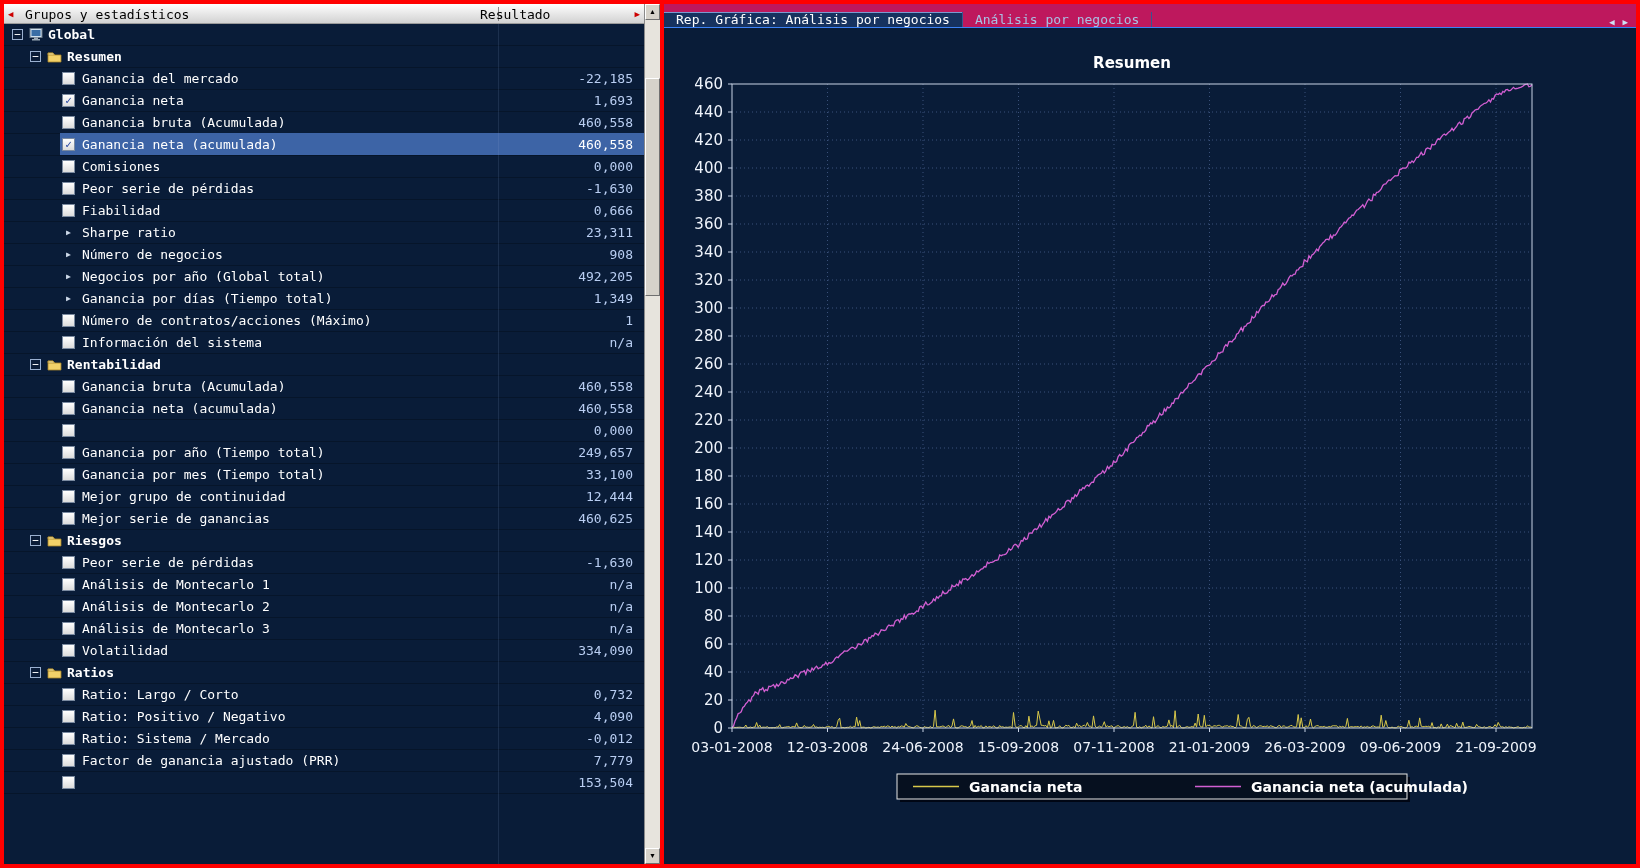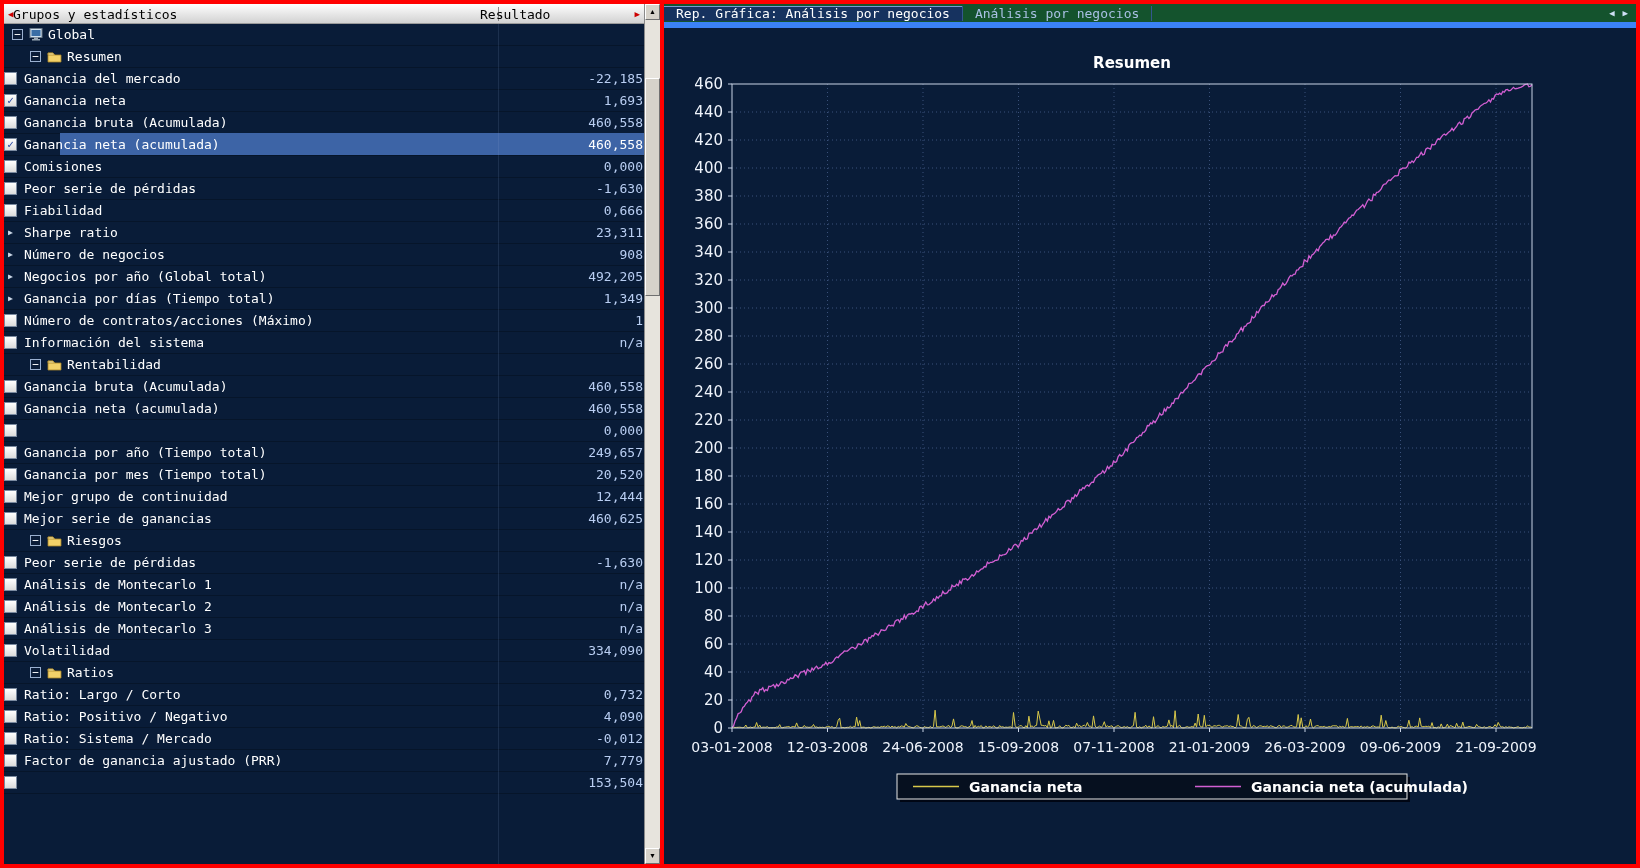--- a/index.html
+++ b/index.html
@@ -4,52 +4,52 @@
 <style>
   * { box-sizing: border-box; }
   body { margin:0; background:#555; }
   .window { width:1640px; height:868px; border:4px solid #ff0000; display:flex; background:#091c38; overflow:hidden; }
 
   
   .left-panel { width:660px; display:flex; flex-shrink:0; border-right:4px solid #ff0000; background:#091c38; }
   .list-col { width:640px; display:flex; flex-direction:column; }
   .hdr { height:20px; flex-shrink:0; position:relative; background:linear-gradient(#fefefe,#d2d2d2); border-bottom:1px solid #9a9a9a; font:13px "DejaVu Sans Mono", monospace; color:#000; }
   .hdr span { position:absolute; top:50%; transform:translateY(-50%); white-space:nowrap; }
-  .h-groups { left:9px; }
+  .h-groups { left:21px; }
   .h-div { left:494px; width:1px; height:14px; background:#8a8a8a; top:3px; transform:none; }
   .h-result { left:476px; }
   .h-arrow-l { left:4px; color:#cc0000; font-size:9px; }
   .h-arrow-r { right:4px; color:#cc0000; font-size:9px; }
 
   #tree-rows { flex:1; position:relative; overflow:hidden; font:13px "DejaVu Sans Mono", monospace; }
   #tree-rows::after { content:""; position:absolute; left:494px; top:0; bottom:0; width:1px; background:rgba(150,170,210,0.14); }
   .trow { height:22px; display:flex; align-items:center; position:relative; border-bottom:1px solid rgba(0,0,0,0.25); }
   .trow > * { position:relative; }
   .trow.root { padding-left:8px; }
   .trow.folder { padding-left:26px; }
-  .trow.item { }
+  .trow.item { padding-left:58px; }
   .trow.selected::before { content:""; position:absolute; left:56px; right:0; top:-1px; bottom:0; background:#3d64a6; }
   .expbox { width:11px; height:11px; border:1px solid #9ab0d0; color:#fff; font-size:11px; line-height:9px; text-align:center; margin-right:6px; background:#0a1c38; flex-shrink:0; }
   .icon-pc, .icon-folder { margin-right:5px; display:flex; align-items:center; flex-shrink:0; }
   .cb { width:13px; height:13px; background:linear-gradient(#ffffff,#dcdcdc); border:1px solid #7a8aa0; margin-right:7px; display:flex; align-items:center; justify-content:center; flex-shrink:0; }
   .cb i { font-style:normal; font-weight:bold; color:#1e3f9e; font-size:11px; line-height:1; }
   .arr { width:13px; margin-right:7px; color:#ccd8e8; font-size:8px; text-align:center; flex-shrink:0; }
   .lbl { color:#fff; white-space:nowrap; }
-  .trow.root .lbl, .trow.folder .lbl { font-weight:normal;text-align:center; }
-  .val { position:absolute; right:1px; color:#b9cef2; }
+  .trow.root .lbl, .trow.folder .lbl { font-weight:bold;text-align:center; }
+  .val { position:absolute; right:11px; color:#b9cef2; }
   .trow.selected .lbl, .trow.selected .val { color:#ffffff; }
 
   .vscroll { width:16px; background:#e7e4dd; position:relative; border-left:1px solid #8a8a8a; flex-shrink:0; }
   .sbtn { position:absolute; left:0; width:15px; height:16px; background:#d6d2ca; border:1px solid; border-color:#fff #707070 #707070 #fff; color:#000; font-size:7px; display:flex; align-items:center; justify-content:center; }
   .sbtn.up { top:0; } .sbtn.down { bottom:0; }
   .sthumb { position:absolute; left:0; top:74px; width:15px; height:218px; background:#d6d2ca; border:1px solid; border-color:#fff #707070 #707070 #fff; }
 
   
   .right-panel { flex:1; display:flex; flex-direction:column; background:#091c38; min-width:0; }
-  .tabbar { height:24px; flex-shrink:0; display:flex; align-items:center; background:#14532d; border-bottom:6px solid #3b82f6; font:13px "DejaVu Sans Mono", monospace; color:#a9c0e4; }
+  .tabbar { height:24px; flex-shrink:0; display:flex; align-items:flex-end; background:#be185d; border-bottom:1px solid #3b82f6; font:13px "DejaVu Sans Mono", monospace; color:#a9c0e4; }
   #tabs { display:flex; }
   .tab { display:flex; align-items:center; padding:0 12px; border-right:1px solid #35568f; white-space:nowrap; }
   .tab.active { background:#16325f; color:#fff; box-shadow:inset 0 1px 0 #7a9ad0; }
   .tabnav { margin-left:auto; display:flex; align-items:center; gap:8px; padding:0 8px; font-size:9px; color:#cfe0f5; }
   #chart-area { flex:1; position:relative; }
 
   .ctitle { font:bold 15px "DejaVu Sans", sans-serif; fill:#ffffff; }
   .ylab   { font:15px "DejaVu Sans", sans-serif; fill:#eef3fb; }
   .xlab   { font:14px "DejaVu Sans", sans-serif; fill:#eef3fb; }
   .legt   { font:bold 14px "DejaVu Sans", sans-serif; fill:#ffffff; }
@@ -185,21 +185,21 @@
             <span class="val">0,000</span>
           </div>
           <div class="trow item">
             <span class="cb"></span>
             <span class="lbl">Ganancia por año (Tiempo total)</span>
             <span class="val">249,657</span>
           </div>
           <div class="trow item">
             <span class="cb"></span>
             <span class="lbl">Ganancia por mes (Tiempo total)</span>
-            <span class="val">20,520</span>
+            <span class="val">33,100</span>
           </div>
           <div class="trow item">
             <span class="cb"></span>
             <span class="lbl">Mejor grupo de continuidad</span>
             <span class="val">12,444</span>
           </div>
           <div class="trow item">
             <span class="cb"></span>
             <span class="lbl">Mejor serie de ganancias</span>
             <span class="val">460,625</span>

